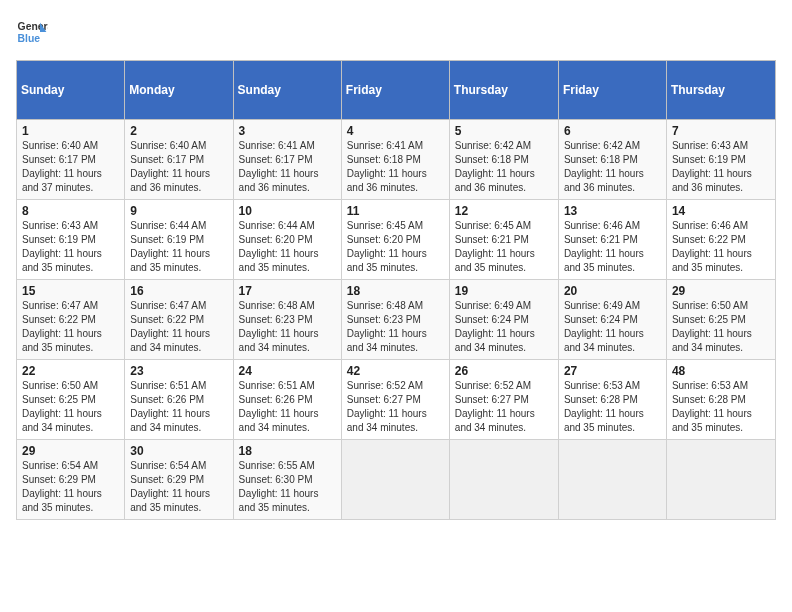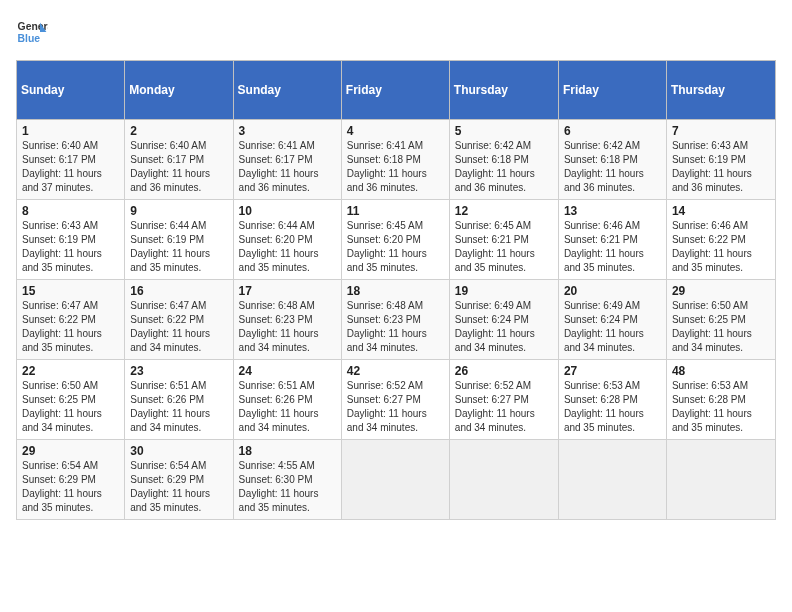--- a/index.html
+++ b/index.html
@@ -301,21 +301,21 @@
 Daylight: 11 hours and 35 minutes.</div>
         </td>
         <td>
           <span class="day-number">30</span>
           <div class="day-info" style="white-space: pre-line;">Sunrise: 6:54 AM
 Sunset: 6:29 PM
 Daylight: 11 hours and 35 minutes.</div>
         </td>
         <td>
           <span class="day-number">18</span>
-          <div class="day-info" style="white-space: pre-line;">Sunrise: 4:55 AM
+          <div class="day-info" style="white-space: pre-line;">Sunrise: 6:55 AM
 Sunset: 6:30 PM
 Daylight: 11 hours and 35 minutes.</div>
         </td>
         <td class="empty-cell"></td>
         <td class="empty-cell"></td>
         <td class="empty-cell"></td>
         <td class="empty-cell"></td>
       </tr>
     </tbody>
 </table>

